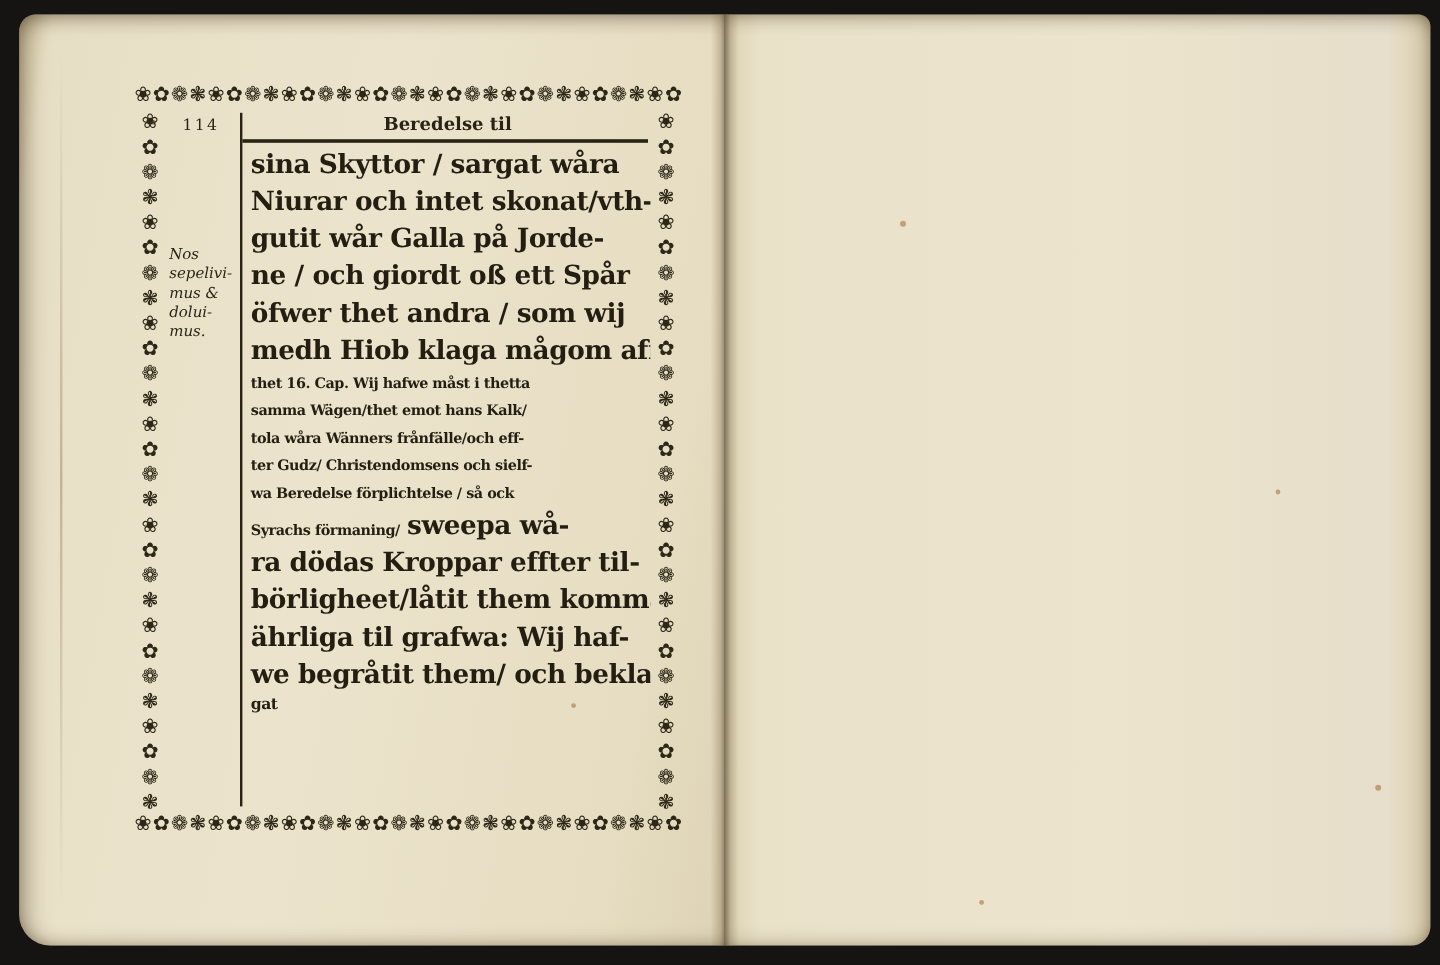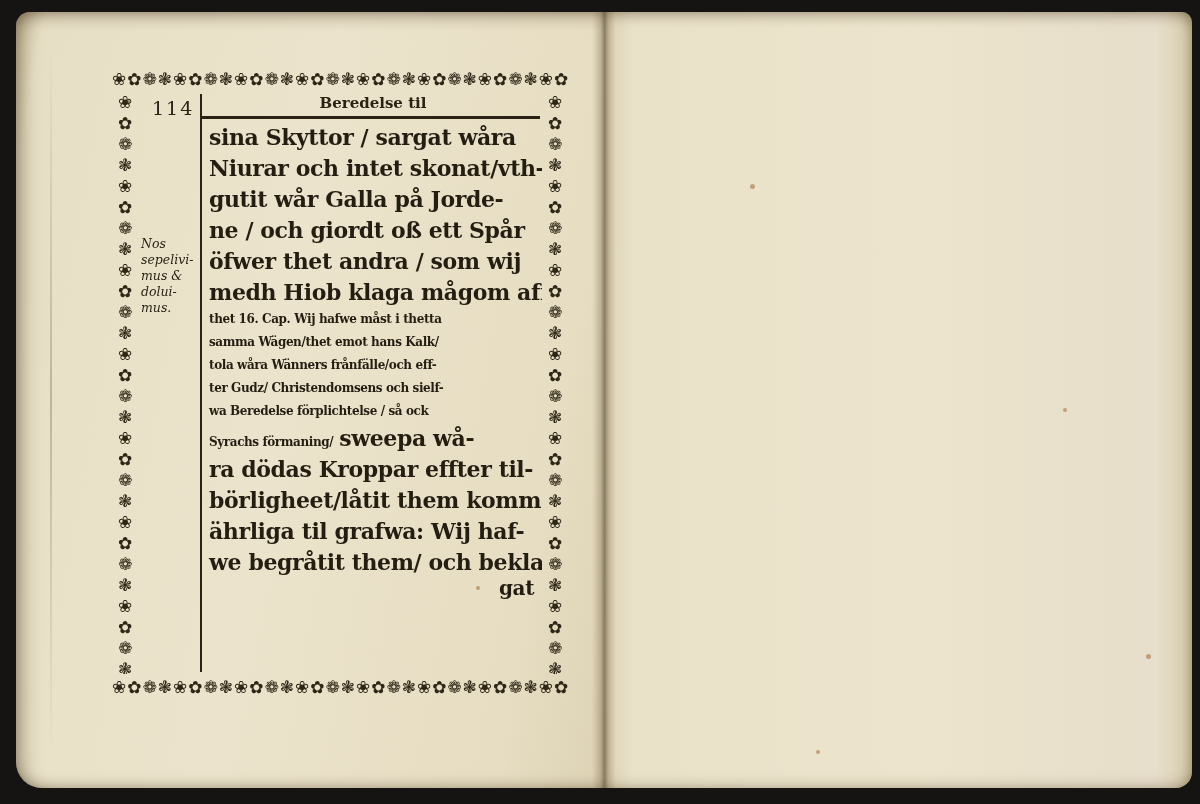--- a/index.html
+++ b/index.html
@@ -26,40 +26,40 @@
   .frame{position:absolute;display:flex;flex-direction:column;color:#2e2717;}
   .frame.fl{left:96px;top:54px;width:456px;height:634px;}
   .o-strip{height:26px;line-height:26px;overflow:hidden;white-space:nowrap;text-align:center;
     font-family:"DejaVu Sans",sans-serif;font-size:17px;letter-spacing:1px;}
   .o-mid{flex:1;display:flex;min-height:0;}
   .o-side{width:26px;overflow:hidden;white-space:nowrap;writing-mode:vertical-rl;text-orientation:upright;
     font-family:"DejaVu Sans",sans-serif;font-size:17px;line-height:26px;letter-spacing:1px;}
   .content{flex:1;position:relative;min-width:0;}
   
   .pg-head{position:relative;height:28px;color:#2a2315;}
-  .pageno{position:absolute;top:5px;font-size:19px;letter-spacing:2px;color:#2a2315;}
+  .pageno{position:absolute;top:5px;font-size:13px;letter-spacing:2px;color:#2a2315;}
   .fl .pageno{left:14px;}
   .head{position:absolute;top:2px;text-align:center;font-weight:700;font-size:15px;}
   .fl .head{left:70px;right:4px;}
   .head-rule{position:absolute;top:24px;border-top:3px solid #2a2315;}
   .fl .head-rule{left:64px;right:2px;}
   
   .cols{position:absolute;top:28px;bottom:2px;left:0;right:0;display:flex;}
   .margincol{width:62px;position:relative;}
   .vrule{width:2px;background:#2a2315;margin-top:-26px;}
   .textcol{flex:1;min-width:0;overflow:hidden;padding:2px 2px 0 7px;color:#241e12;}
   .note{font-style:italic;font-size:12.5px;line-height:16px;color:#2a2416;padding-left:3px;}
-  .fl .note{margin-top:116px;}
+  .fl .note{margin-top:84px;}
   
   .bl{font-family:"DejaVu Serif",serif;}
   .l{font-weight:700;white-space:nowrap;letter-spacing:-0.4px;}
   .lg{font-size:22px;line-height:31px;}
   .sm{font-size:12px;line-height:23px;}
   .mix{display:flex;align-items:flex-end;gap:6px;}
-  .catch{text-align:right;font-size:20px;line-height:20px;padding-right:6px;}
+  .catch{font-size:13px;line-height:20px;padding-right:6px;}
 </style>
 </head>
 <body>
 
 <div class="stage">
   <div class="spread">
 
     <div class="page leftp">
       <div class="deckle"></div>
       <div class="frame fl">

